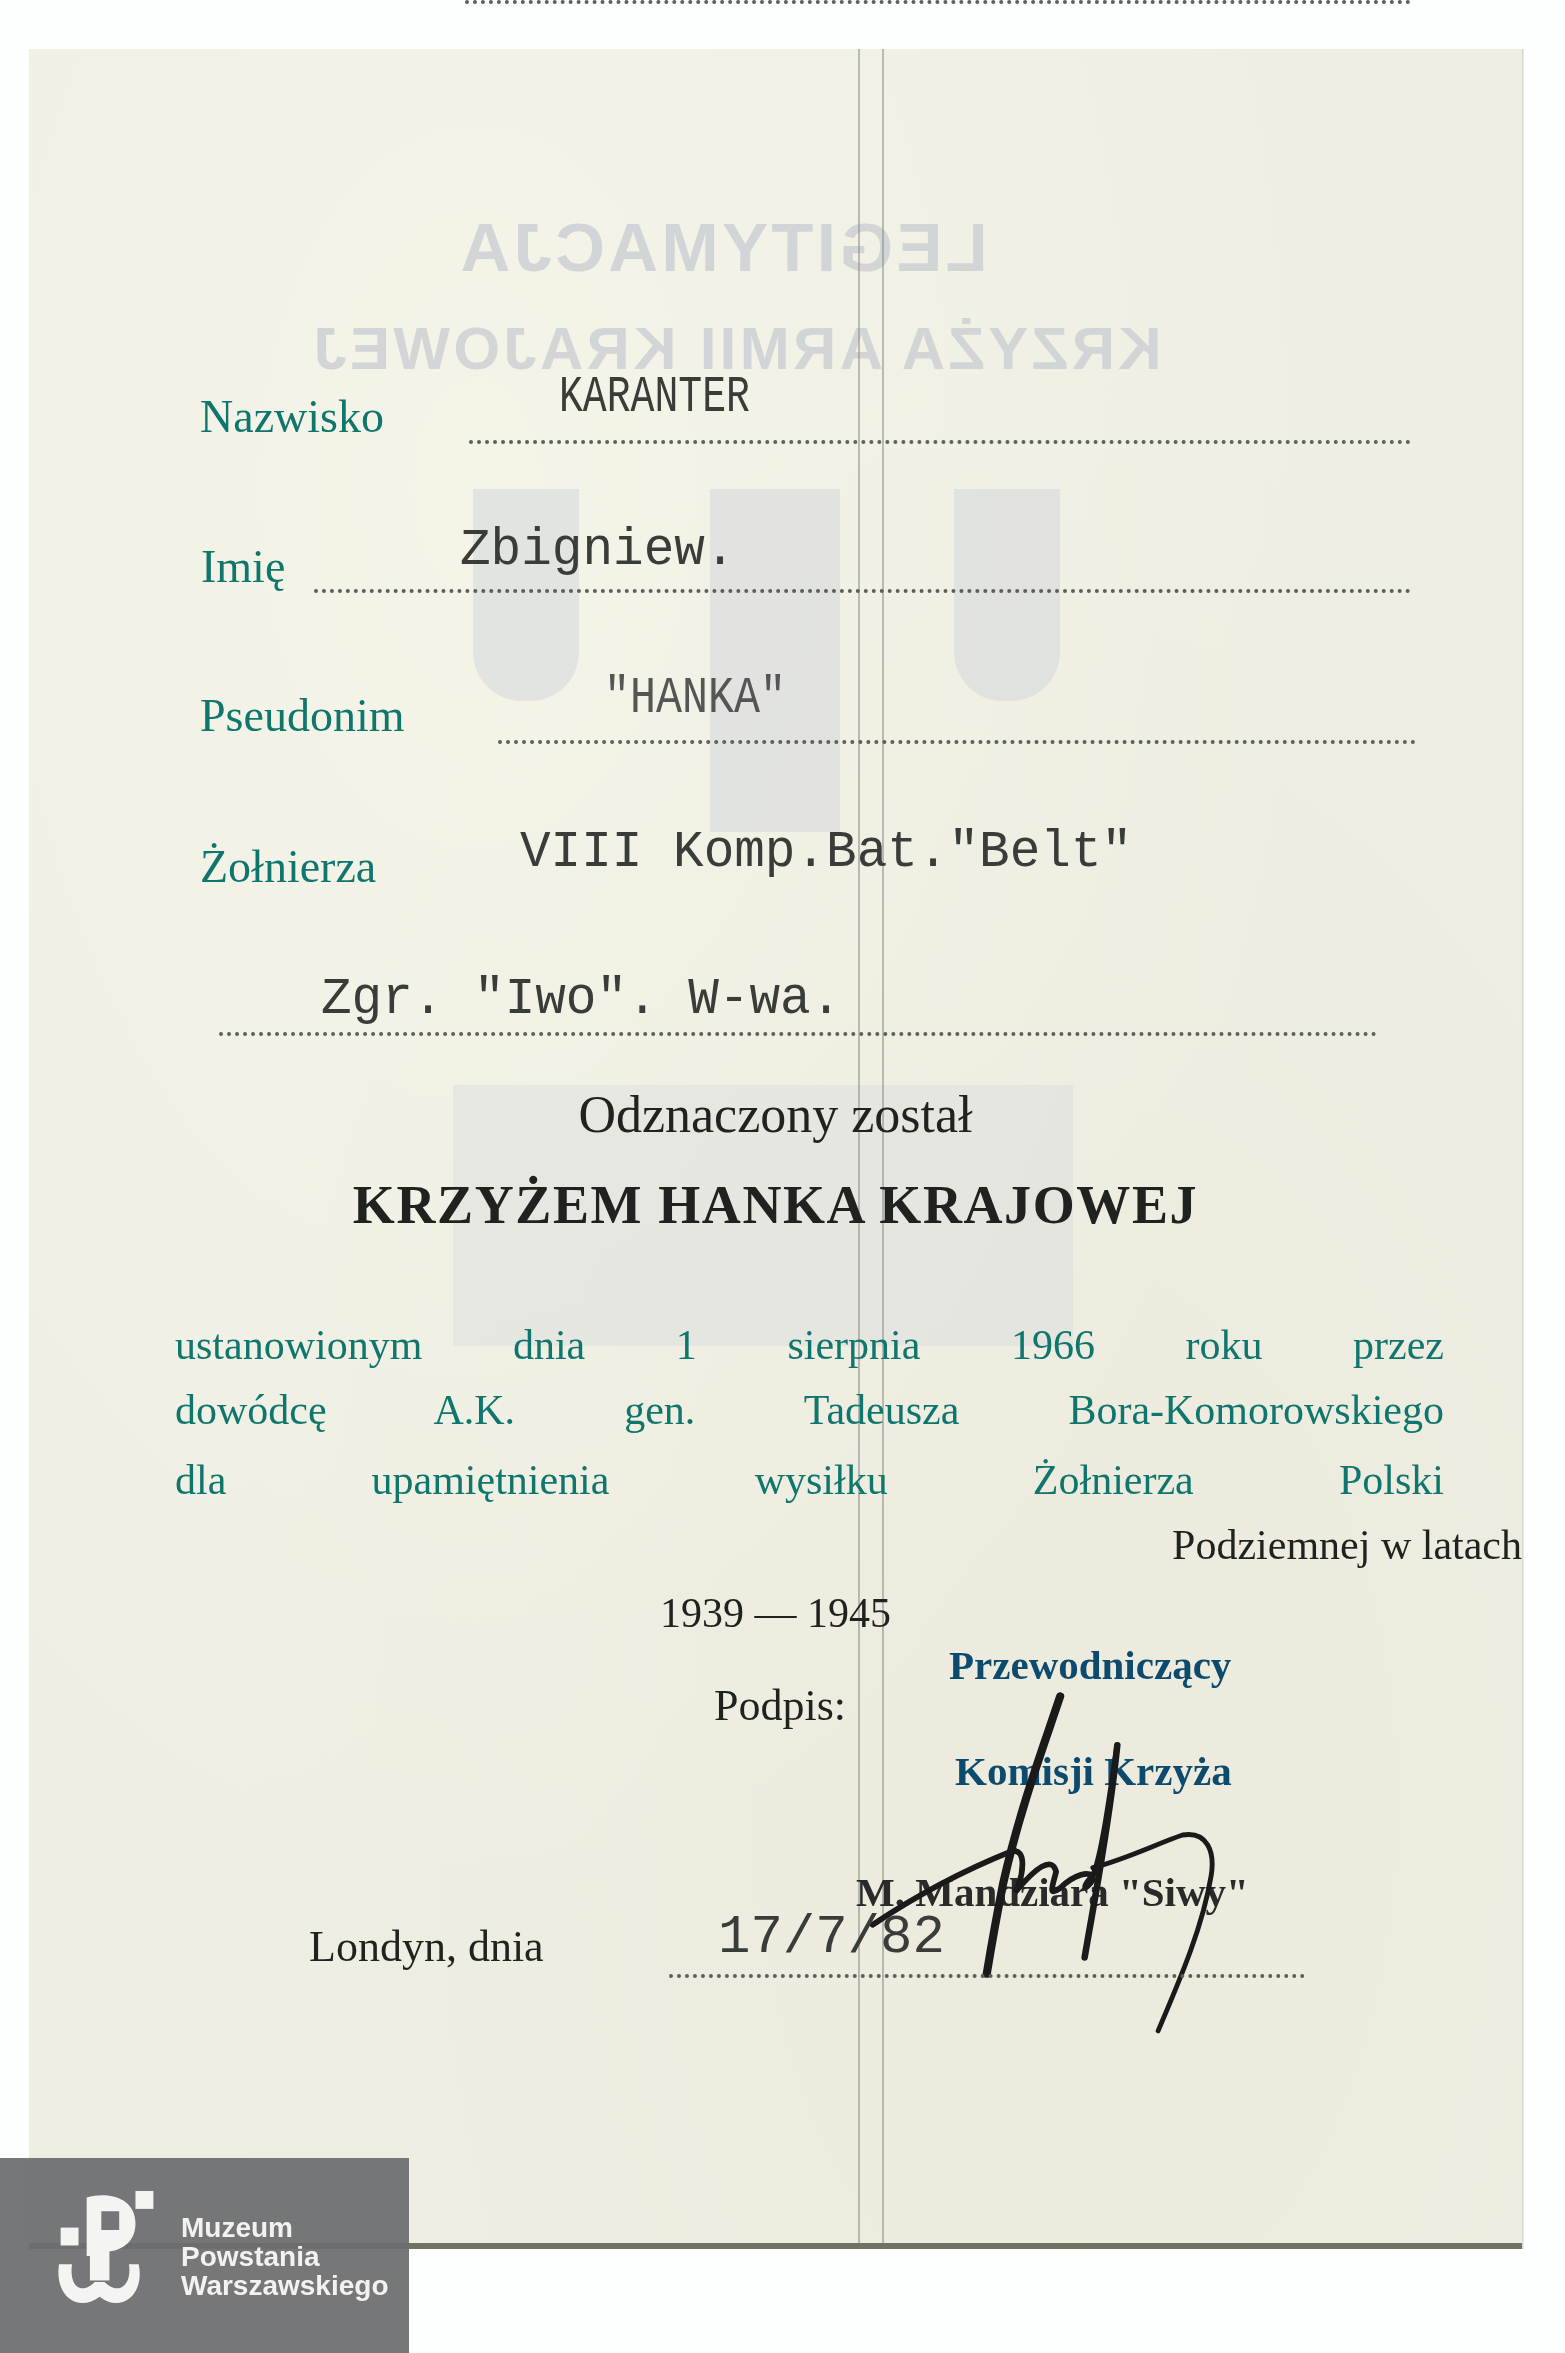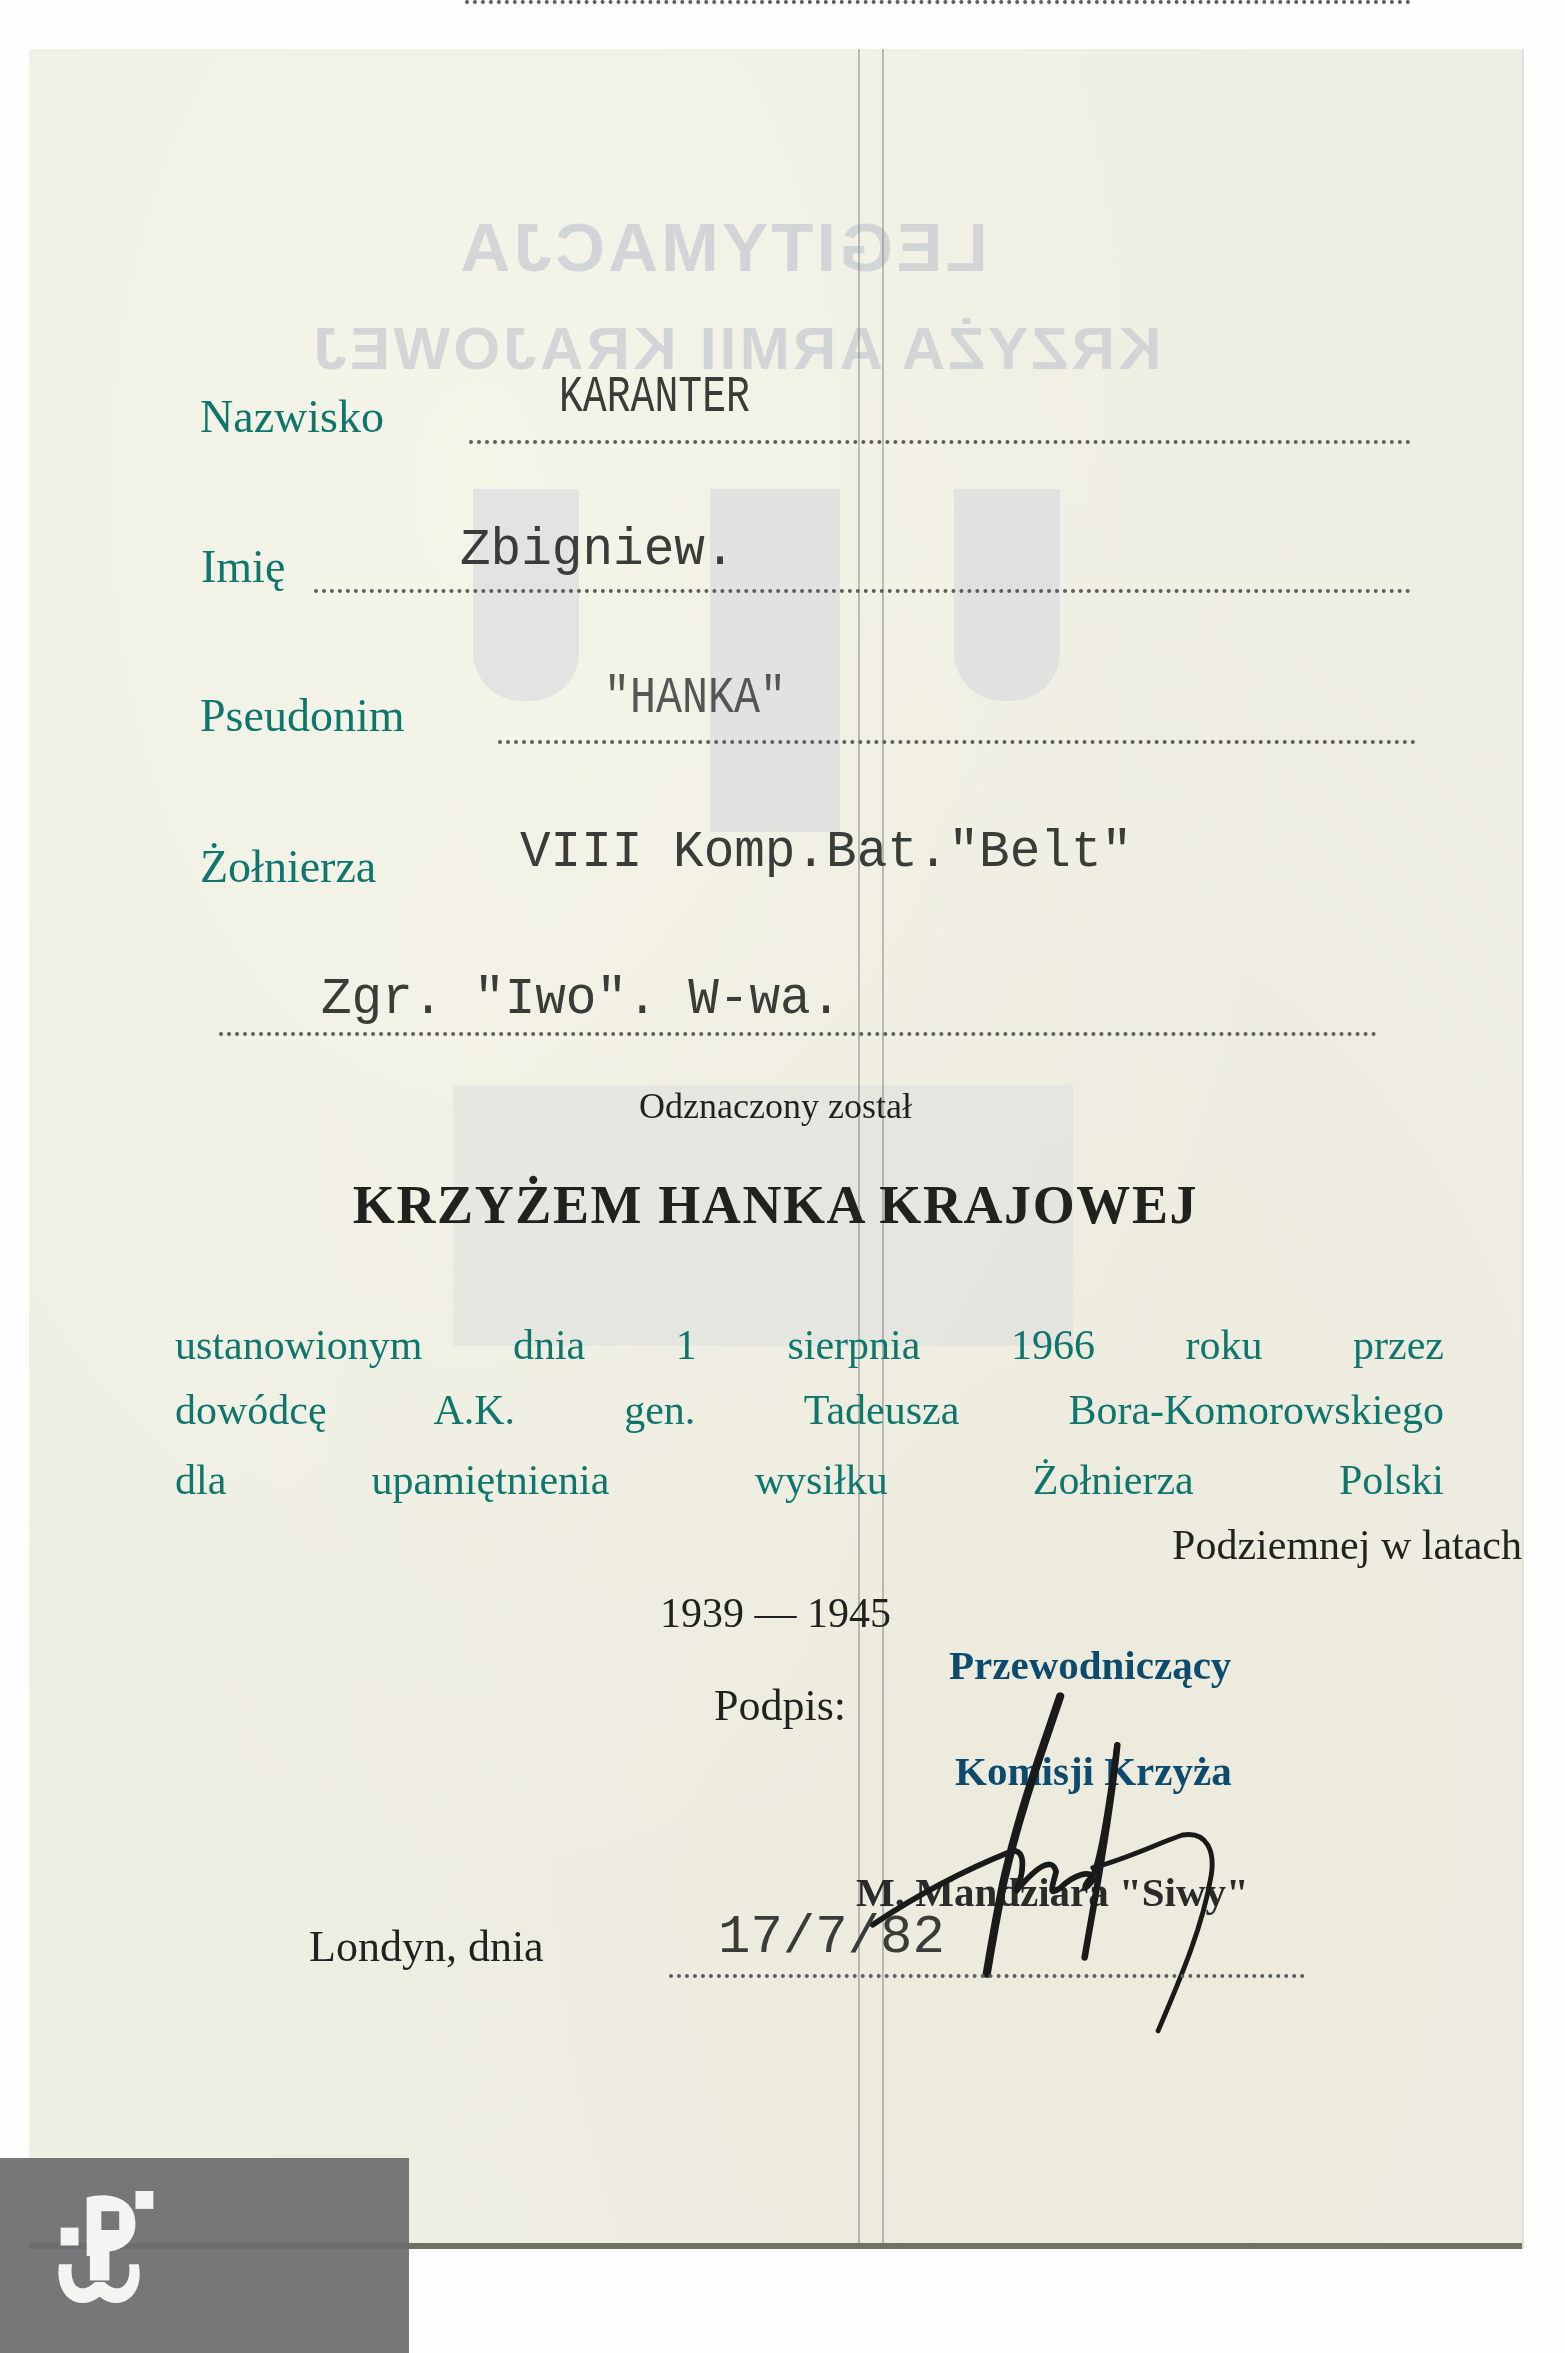--- a/index.html
+++ b/index.html
@@ -29,21 +29,21 @@
     .label { font-size:46px; color:#0f766e; }
     .typed {
       font-family:"Liberation Mono", "DejaVu Sans Mono", monospace;
       font-size:51px; color:#3a3c3a;
     }
     .dots {
       position:absolute; height:0;
       border-bottom:4.1px dotted #5c5f5a;
     }
     .center-line { position:absolute; left:29px; width:1493px; text-align:center; }
-    .odzn { font-size:36px; }
+    .odzn { font-size:52px; }
     .title { font-size:54px; font-weight:bold; letter-spacing:1.6px; }
     .para {
       position:absolute; left:175px; width:1269px; font-size:42px;
       text-align:justify; text-align-last:justify; color:#0f766e;
     }
     .sigtext { font-size:41px; color:#0c4a6e; font-weight:bold; }
     .logo-box {
       position:absolute; left:0; top:2158px; width:409px; height:196px;
       background:rgba(108,109,111,0.93);
     }
@@ -111,14 +111,19 @@
 <div class="dots" style="left:669px; top:1974px; width:636px;"></div>
 
 <div class="logo-box">
   <svg style="position:absolute; left:54px; top:33px;" width="106" height="122" viewBox="0 0 130 150">
     <rect x="100" y="0" width="22" height="22" fill="#f4f4f2"></rect>
     <rect x="8" y="45" width="22" height="22" fill="#f4f4f2"></rect>
     <path d="M40 8 C70 0 100 10 100 40 C100 65 80 75 60 75 L60 80 L40 80 Z M58 25 L58 48 L80 48 L80 25 Z" fill="#f4f4f2" fill-rule="evenodd"></path>
     <rect x="44" y="70" width="24" height="40" fill="#f4f4f2"></rect>
     <path d="M6 90 C0 130 30 150 56 130 C80 150 112 130 104 90 L92 90 C96 118 78 128 62 112 L50 112 C34 128 18 118 22 90 Z" fill="#f4f4f2"></path>
   </svg>
+  <div class="logo-text" style="top:55px;">
+    <div>Muzeum</div>
+    <div>Powstania</div>
+    <div>Warszawskiego</div>
+  </div>
 </div>
 
 
 </body></html>

